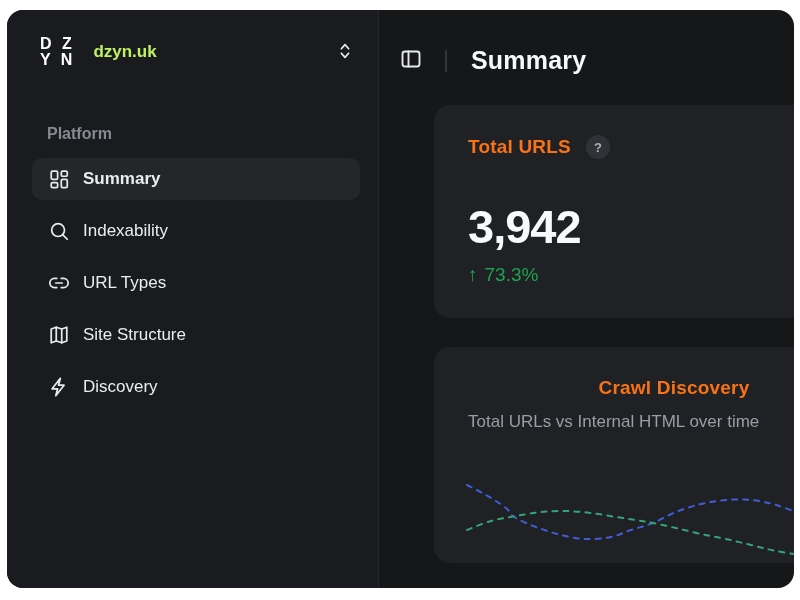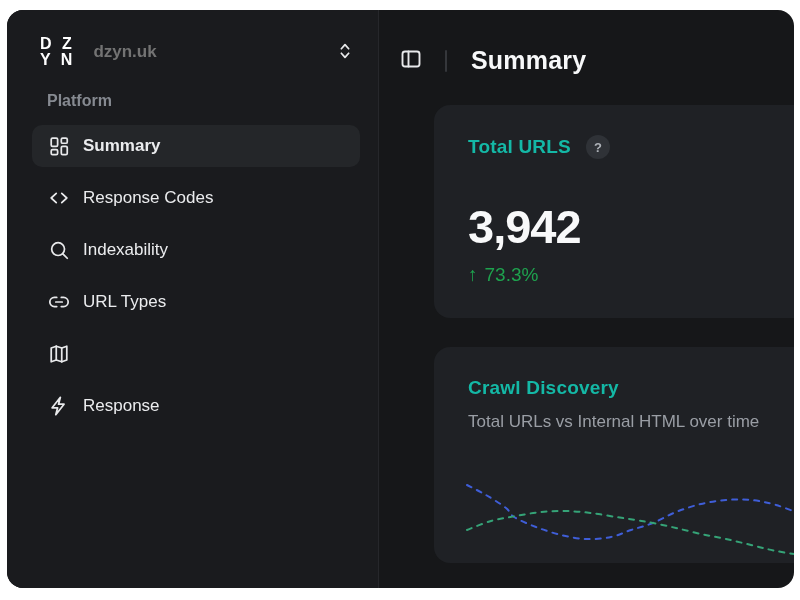--- a/index.html
+++ b/index.html
@@ -6,25 +6,25 @@
   html, body { width: 800px; height: 600px; background: #ffffff; overflow: hidden;
     font-family: "Liberation Sans", sans-serif; }
 
   .window { position: absolute; top: 10px; left: 7px; right: 6px; bottom: 12px;
     background: #161719; border-radius: 16px; overflow: hidden; display: flex; }
 
   
   .sidebar { width: 372px; flex: 0 0 372px; background: #1a1b1e;
     border-right: 1px solid #26272b; padding: 26px 18px 0 25px; }
 
-  .sidebar-header { display: flex; align-items: center; gap: 18px; margin-bottom: 23px;
+  .sidebar-header { display: flex; align-items: center; gap: 18px; margin-bottom: 56px;
     padding-left: 8px; padding-right: 4px; }
   .logo { color: #ffffff; font-weight: 800; font-size: 16px; line-height: 1.02;
     letter-spacing: 3px; white-space: pre; }
-  .site-name { flex: 1; color: #737373; font-size: 17px; font-weight: 600; }
+  .site-name { flex: 1; color: #bef264; font-size: 17px; font-weight: 600; }
   .icon-btn { background: none; border: none; color: #e8e9eb; cursor: pointer;
     display: flex; align-items: center; justify-content: center; padding: 0; }
 
   .section-label { color: #868a91; font-size: 16px; font-weight: 700;
     margin: 0 0 15px 15px; }
 
   .nav { display: flex; flex-direction: column; gap: 10px; }
   .nav-item { display: flex; align-items: center; gap: 13px; height: 42px;
     padding: 0 16px; border-radius: 10px; color: #ebecee; font-size: 17px;
     font-weight: 500; cursor: pointer; }
@@ -40,21 +40,21 @@
   .main-header .ico-panel svg { width: 24px; height: 24px; stroke: #e8e9eb; fill: none;
     stroke-width: 1.9; stroke-linecap: round; stroke-linejoin: round; }
   .header-divider { width: 2px; height: 22px; background: #35373b; border-radius: 1px;
     margin: 0 24px 0 22px; }
   .page-title { color: #f7f8f9; font-size: 25px; font-weight: 700; letter-spacing: .2px; }
 
   .content { position: absolute; left: 55px; top: 95px; width: 480px; }
   .card { background: #1f2125; border-radius: 16px; }
   .card-stat { height: 213px; padding: 30px 34px; margin-bottom: 29px; position: relative; }
   .card-title-row { display: flex; align-items: center; gap: 15px; }
-  .card-title { color: #14b8a6; font-size: 19px; font-weight: 700; letter-spacing: .2px; }
+  .card-title { color: #f97316; font-size: 19px; font-weight: 700; letter-spacing: .2px; text-align: center; }
   .help-badge { width: 24px; height: 24px; border-radius: 50%; background: #2f3237;
     color: #aeb2b8; font-size: 13px; font-weight: 700; display: flex;
     align-items: center; justify-content: center; cursor: pointer; border: none; }
   .stat-value { color: #f8f9fa; font-size: 47px; font-weight: 700;
     letter-spacing: -1px; margin-top: 40px; }
   .stat-delta { color: #1ea24e; font-size: 19px; font-weight: 500; margin-top: 10px;
     display: flex; align-items: center; gap: 7px; }
 
   .card-chart { height: 216px; padding: 30px 34px 0 34px; position: relative;
     overflow: hidden; }
@@ -91,29 +91,20 @@
           <svg viewBox="0 0 24 24">
               <rect x="3.5" y="3.5" width="7" height="9" rx="1.5"></rect>
               <rect x="14.5" y="3.5" width="6.5" height="5.5" rx="1.5"></rect>
               <rect x="14.5" y="12.5" width="6.5" height="9" rx="1.5"></rect>
               <rect x="3.5" y="16" width="7" height="5.5" rx="1.5"></rect>
             </svg>
         </span>
         <span>Summary</span>
       </div>
 
-      <div class="nav-item">
-        <span class="ico">
-          <svg viewBox="0 0 24 24" stroke-width="2.2">
-              <path d="m9 7-5.5 5L9 17"></path>
-              <path d="m15 7 5.5 5L15 17"></path>
-            </svg>
-        </span>
-        <span>Response Codes</span>
-      </div>
 
       <div class="nav-item">
         <span class="ico">
           <svg viewBox="0 0 24 24">
               <circle cx="11" cy="11" r="7"></circle>
               <line x1="16.2" y1="16.2" x2="21" y2="21"></line>
             </svg>
         </span>
         <span>Indexability</span>
       </div>
@@ -130,31 +121,32 @@
       </div>
 
       <div class="nav-item">
         <span class="ico">
           <svg viewBox="0 0 24 24">
               <path d="M9 3.5 3.5 5.5v15L9 18.5l6 2 5.5-2v-15l-5.5 2-6-2z"></path>
               <line x1="9" y1="3.5" x2="9" y2="18.5"></line>
               <line x1="15" y1="5.5" x2="15" y2="20.5"></line>
             </svg>
         </span>
+        <span>Site Structure</span>
       </div>
 
 
 
       <div class="nav-item">
         <span class="ico">
           <svg viewBox="0 0 24 24">
               <path d="M13.5 2.5 4.5 14h6l-2 7.5 9-11.5h-6l2-7.5z"></path>
             </svg>
         </span>
-        <span>Response</span>
+        <span>Discovery</span>
       </div>
 
     </nav>
   </aside>
 
   <main class="main">
 
     <div class="main-header">
       <button class="icon-btn ico-panel">
         <span>

